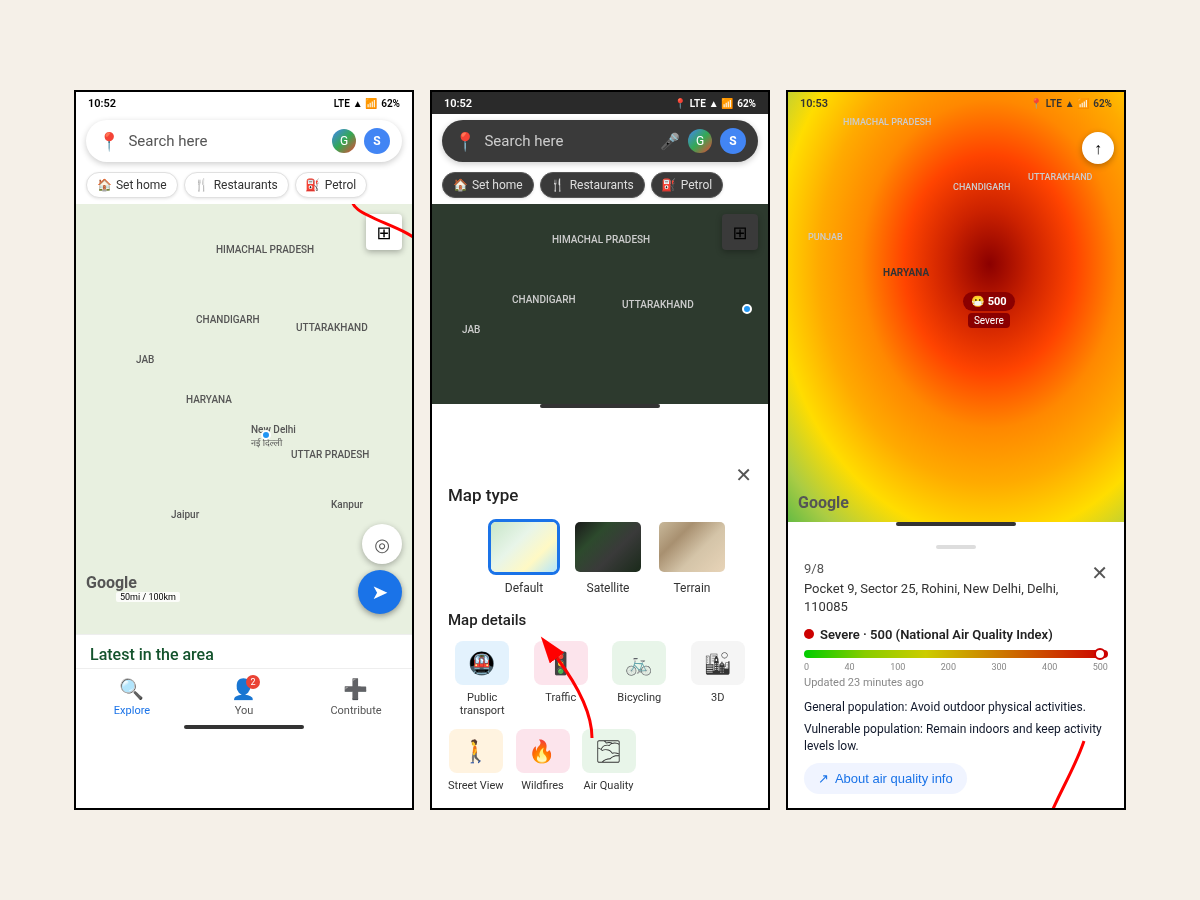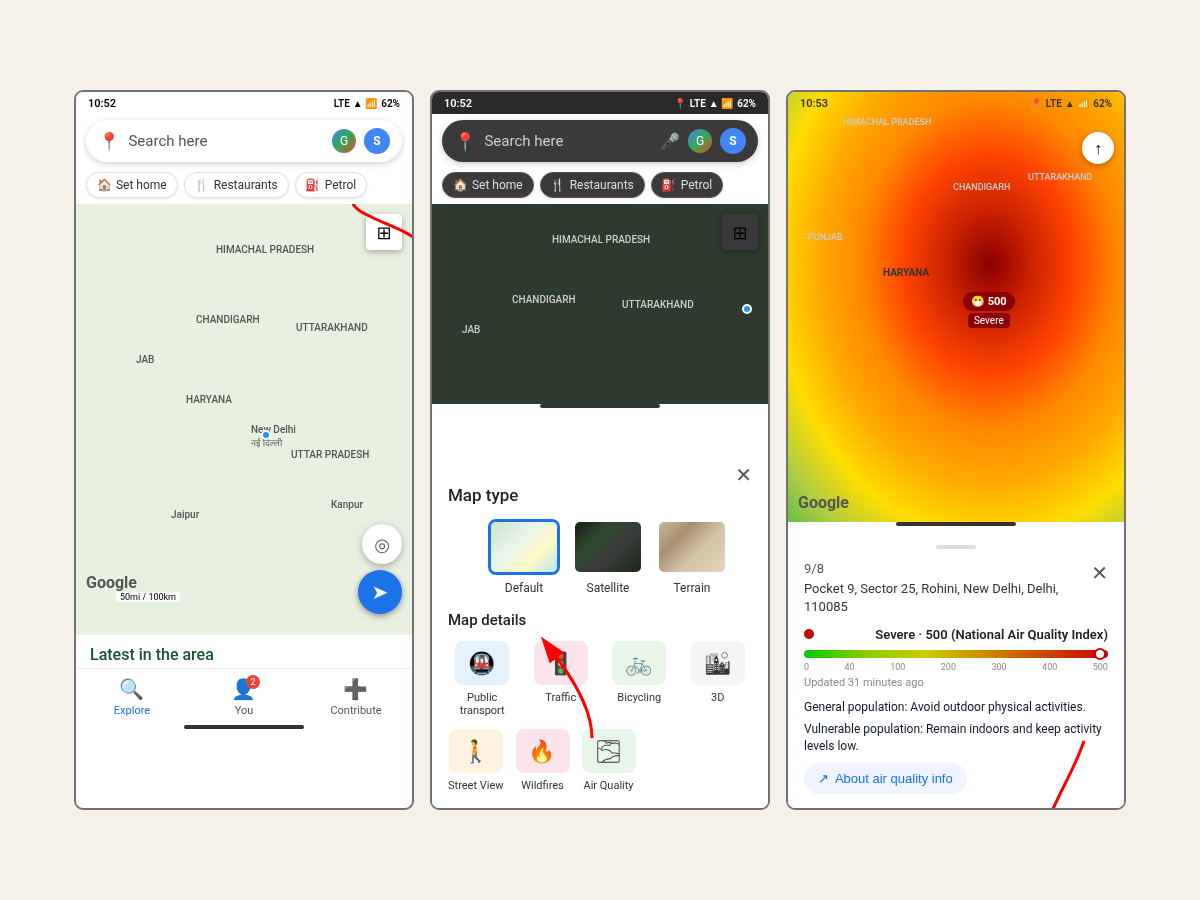--- a/index.html
+++ b/index.html
@@ -9,22 +9,22 @@
       height: 900px;
       overflow: hidden;
       font-family: 'Roboto', Arial, sans-serif;
       display: flex;
       align-items: center;
       justify-content: center;
       gap: 16px;
     }
     .phone-frame {
       background: #fff;
-      border-radius: 9px;
-      border: 2px solid #737373;
+      border-radius: 0;
+      border: 2px solid #000000;
       overflow: hidden;
       position: relative;
     }
     .phone1 { width: 340px; height: 720px; }
     .phone2 { width: 340px; height: 720px; }
     .phone3 { width: 340px; height: 720px; }
 
     
     .status-bar {
       background: #fff;
@@ -323,21 +323,20 @@
       border-radius: 2px;
       margin: 0 auto 12px;
     }
     .panel-fraction { font-size: 13px; color: #555; margin-bottom: 4px; }
     .panel-address { font-size: 13px; color: #333; margin-bottom: 10px; line-height: 1.4; }
     .severity-row {
       display: flex;
       align-items: center;
       gap: 6px;
       margin-bottom: 8px;
-      justify-content: space-between;
     }
     .severity-dot { width: 10px; height: 10px; border-radius: 50%; background: #cc0000; }
     .severity-text { font-size: 13px; font-weight: 600; color: #222; }
     .aqi-bar {
       position: relative;
       height: 8px;
       border-radius: 4px;
       background: linear-gradient(to right, #00cc00, #88cc00, #cccc00, #cc8800, #cc4400, #cc0000);
       margin-bottom: 4px;
     }
@@ -692,21 +691,21 @@
     <div class="aqi-scale">
       <span>0</span>
       <span>40</span>
       <span>100</span>
       <span>200</span>
       <span>300</span>
       <span>400</span>
       <span>500</span>
     </div>
 
-    <div class="updated-text">Updated 31 minutes ago</div>
+    <div class="updated-text">Updated 23 minutes ago</div>
 
     <div class="advice-text">General population: Avoid outdoor physical activities.</div>
     <div class="advice-text">Vulnerable population: Remain indoors and keep activity levels low.</div>
 
     <button class="about-btn">
       <span>↗</span>
       <span>About air quality info</span>
     </button>
 
     <svg class="arrow-svg" style="position:absolute; right:20px; top:200px; width:100px; height:120px; pointer-events:none;">

